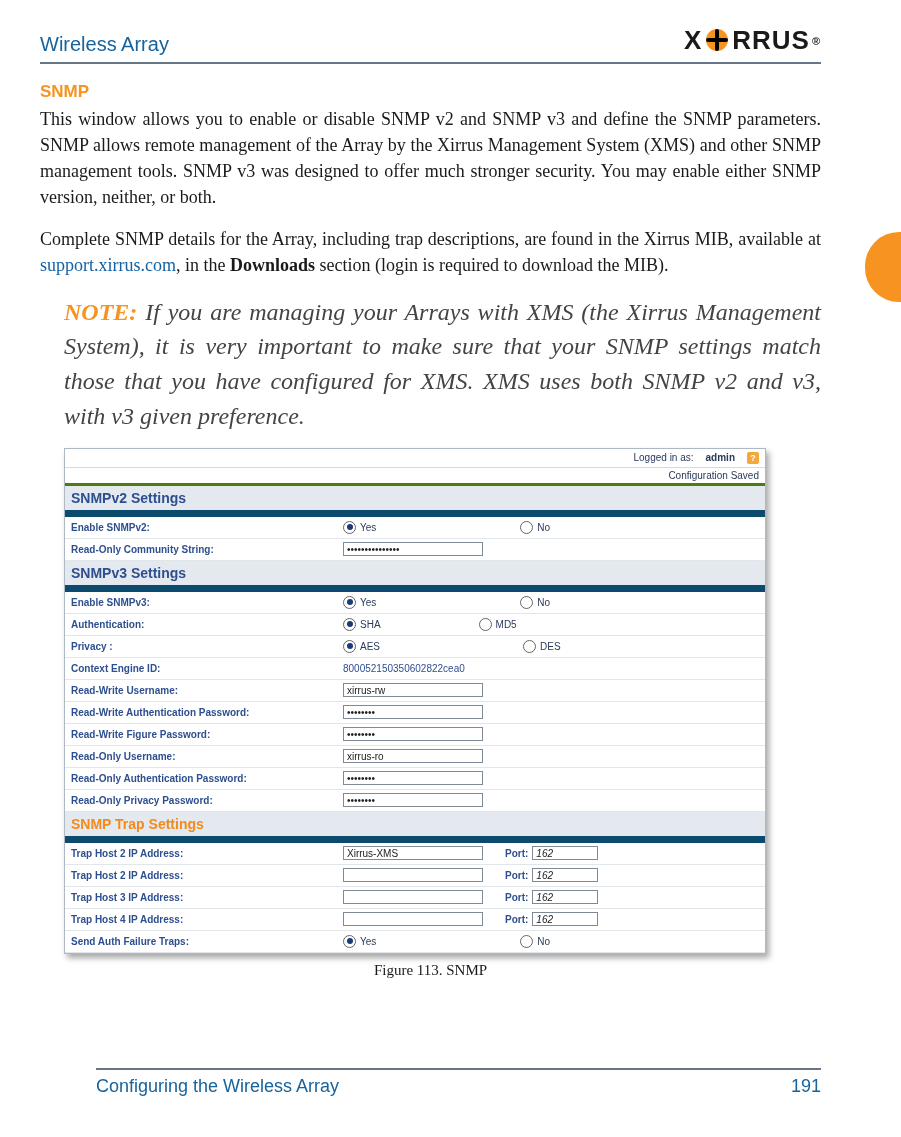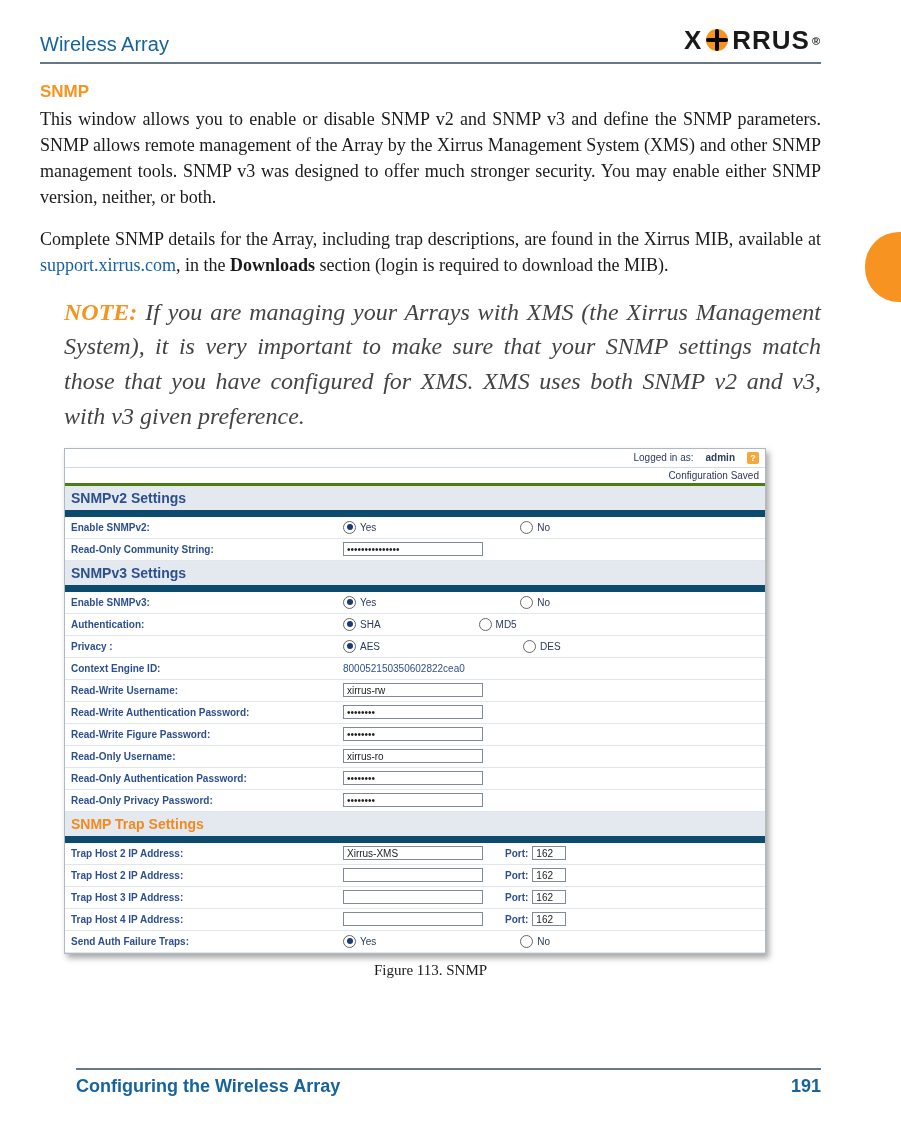--- a/index.html
+++ b/index.html
@@ -90,36 +90,35 @@
   .radio-grp span{display:flex;align-items:center;gap:4px;white-space:nowrap;}
   .radio{width:11px;height:11px;border:1px solid #666;border-radius:50%;
          display:inline-flex;align-items:center;justify-content:center;
          background:#fff;}
   .radio.sel::after{content:"";width:6px;height:6px;background:#1a3b7a;
                     border-radius:50%;}
   .tinput{border:1px solid #7e8a98;background:#fff;height:14px;
           padding:0 3px;font-size:10px;color:#222;display:flex;
           align-items:center;box-sizing:border-box;}
   .tinput.w140{width:140px;}
-  .tinput.w50{width:34px;}
+  .tinput.w50{width:66px;font-style:italic;}
   .port-lbl{font-weight:bold;color:#2e4f8f;margin-left:22px;margin-right:4px;}
 
   .figure-caption{
     text-align:center;font-size:15px;margin:8px 0 0 0;
     font-family:Georgia,serif;
   }
 
   
   .doc-foot{
-    position:absolute;left:76px;right:80px;bottom:40px;
+    position:absolute;left:96px;right:80px;bottom:40px;
     border-top:2px solid #667788;padding-top:6px;
     display:flex;justify-content:space-between;
     font-family:Arial,Helvetica,sans-serif;font-size:18px;
     color:#16639d;
-    font-weight:bold;
   }
 </style>
 </head>
 <body>
 
 <div class="side-tab"></div>
 
 <div class="page">
 
   <div class="doc-head">

